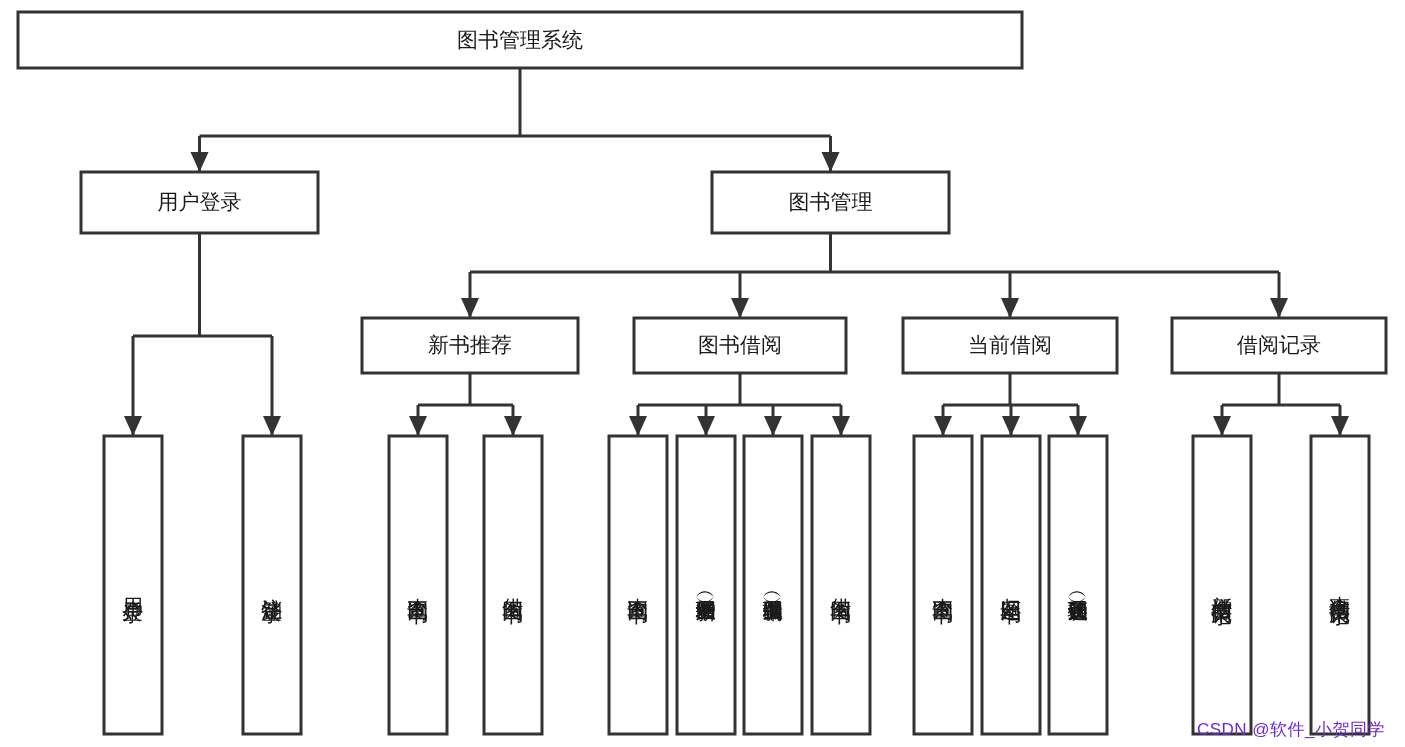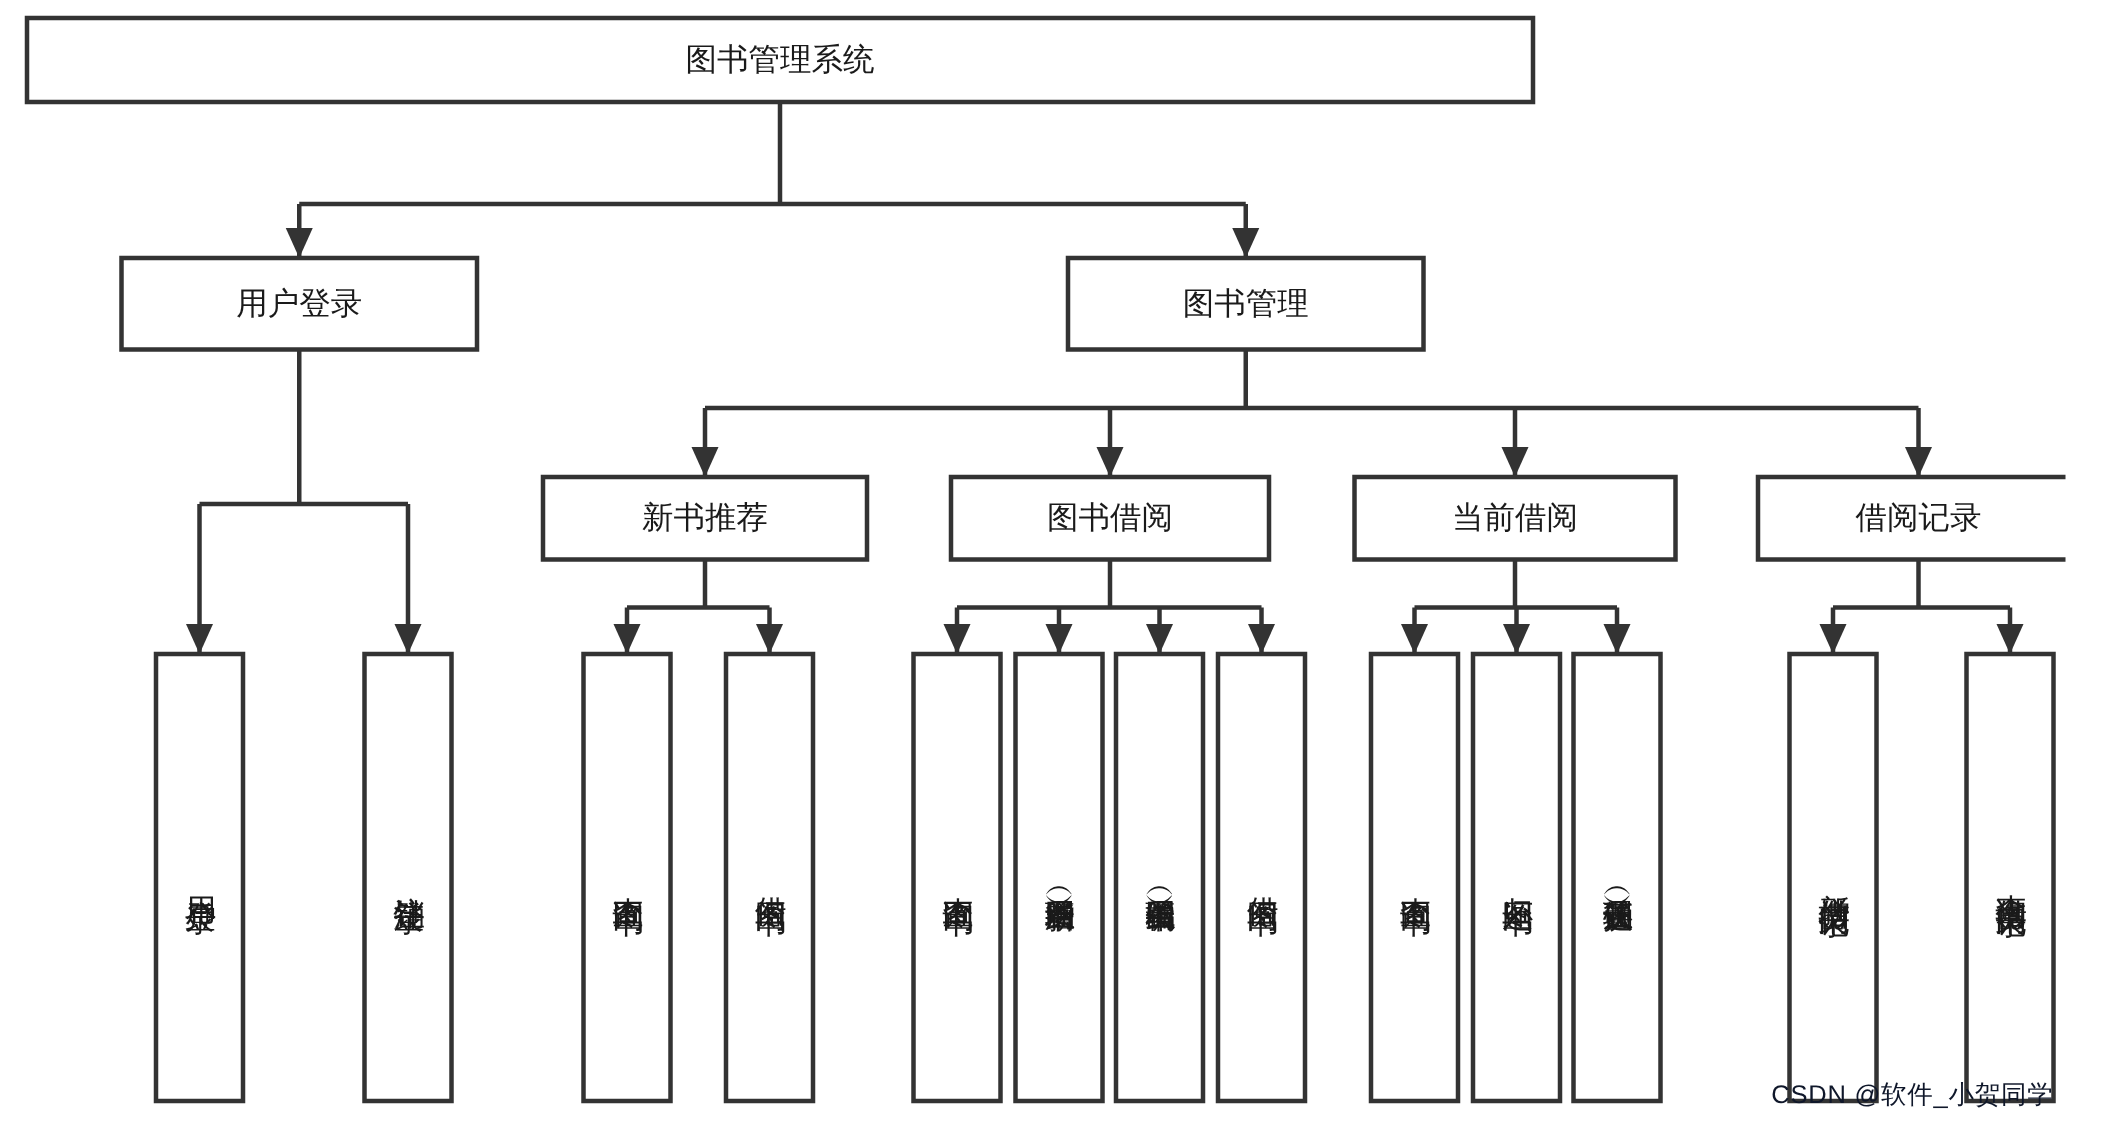--- a/index.html
+++ b/index.html
@@ -9,20 +9,21 @@
   }
   body {
     font-family: "Liberation Sans", "DejaVu Sans", sans-serif;
   }
   #diagram-root {
     position: relative;
     width: 1377px;
     height: 747px;
     background: #ffffff;
     overflow: hidden;
+    padding-left: 16px;
   }
   svg#tree-svg {
     position: absolute;
     left: 0;
     top: 0;
     width: 1405px;
     height: 747px;
     display: block;
   }
   .node-box {
@@ -61,21 +62,21 @@
     color: #1a1a1a;
     pointer-events: none;
     white-space: nowrap;
   }
   #watermark {
     position: absolute;
     right: 8px;
     bottom: 6px;
     font-family: "Liberation Sans", "DejaVu Sans", sans-serif;
     font-size: 17px;
-    color: #0f172a;
+    color: #6d28d9;
     letter-spacing: 0.5px;
     white-space: nowrap;
   }
 </style>
 </head>
 <body>
 
 <div id="diagram-root">
   <svg id="tree-svg" viewBox="0 0 1405 747">
     <g id="edges-layer">

